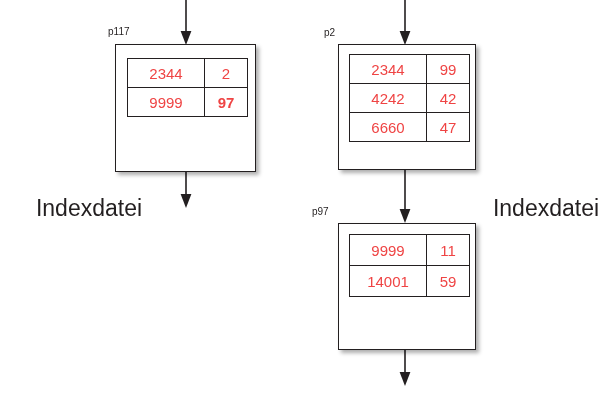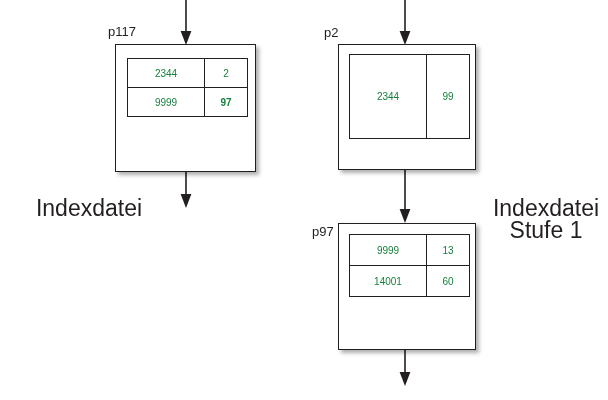--- a/index.html
+++ b/index.html
@@ -21,40 +21,40 @@
     position: absolute;
     background: #ffffff;
     border: 1.5px solid #231f20;
     box-shadow: 3px 3px 4px rgba(0,0,0,0.32);
     box-sizing: border-box;
   }
 
   
   .page-label {
     position: absolute;
-    font-size: 13px;
+    font-size: 10px;
     line-height: 16px;
     color: #231f20;
     letter-spacing: 0px;
     white-space: nowrap;
   }
 
   
   .entry-table {
     position: absolute;
     border-collapse: collapse;
     background: #ffffff;
     table-layout: fixed;
   }
   .entry-table td {
     border: 1.2px solid #231f20;
     text-align: center;
     vertical-align: middle;
-    font-size: 10px;
-    color: #15803d;
+    font-size: 15px;
+    color: #ef4444;
     padding: 0;
     font-family: "Liberation Sans", sans-serif;
   }
   .entry-table td.key-cell { }
   .entry-table td.ptr-cell { }
 
   
   .caption {
     position: absolute;
     text-align: center;
@@ -129,43 +129,50 @@
 
   <div class="page-label" style="left:324px; top:25px;">p2</div>
 
   <div class="page-block" style="left:338px; top:44px; width:138px; height:126px;">
     <table class="entry-table" style="left:10px; top:9px; width:118px; height:85px;">
       <tbody>
         <tr>
           <td class="key-cell" style="width:76px; height:28px;">2344</td>
           <td class="ptr-cell" style="width:42px; height:28px;margin-top:45px;">99</td>
         </tr>
+        <tr>
+          <td class="key-cell" style="height:28px;">4242</td>
+          <td class="ptr-cell" style="height:28px;">42</td>
+        </tr>
+        <tr>
+          <td class="key-cell" style="height:28px;">6660</td>
+          <td class="ptr-cell" style="height:28px;">47</td>
+        </tr>
       </tbody>
     </table>
   </div>
 
-  <div class="page-label" style="left:312px; top:204px;margin-top:20px;">p97</div>
+  <div class="page-label" style="left:312px; top:204px;">p97</div>
 
   <div class="page-block" style="left:338px; top:223px; width:138px; height:127px;">
     <table class="entry-table" style="left:10px; top:10px; width:118px; height:60px;">
       <tbody>
         <tr>
           <td class="key-cell" style="width:76px; height:30px;">9999</td>
-          <td class="ptr-cell" style="width:42px; height:30px;">13</td>
+          <td class="ptr-cell" style="width:42px; height:30px;">11</td>
         </tr>
         <tr>
           <td class="key-cell" style="height:30px;">14001</td>
-          <td class="ptr-cell" style="height:30px;">60</td>
+          <td class="ptr-cell" style="height:30px;">59</td>
         </tr>
       </tbody>
     </table>
   </div>
 
   <div class="caption" style="left:14px; top:197px; width:150px;">
     <div>Indexdatei</div>
   </div>
 
   <div class="caption" style="left:491px; top:197px; width:110px;">
     <div>Indexdatei</div>
-    <div>Stufe 1</div>
   </div>
 
 </div>
 
 </body></html>

